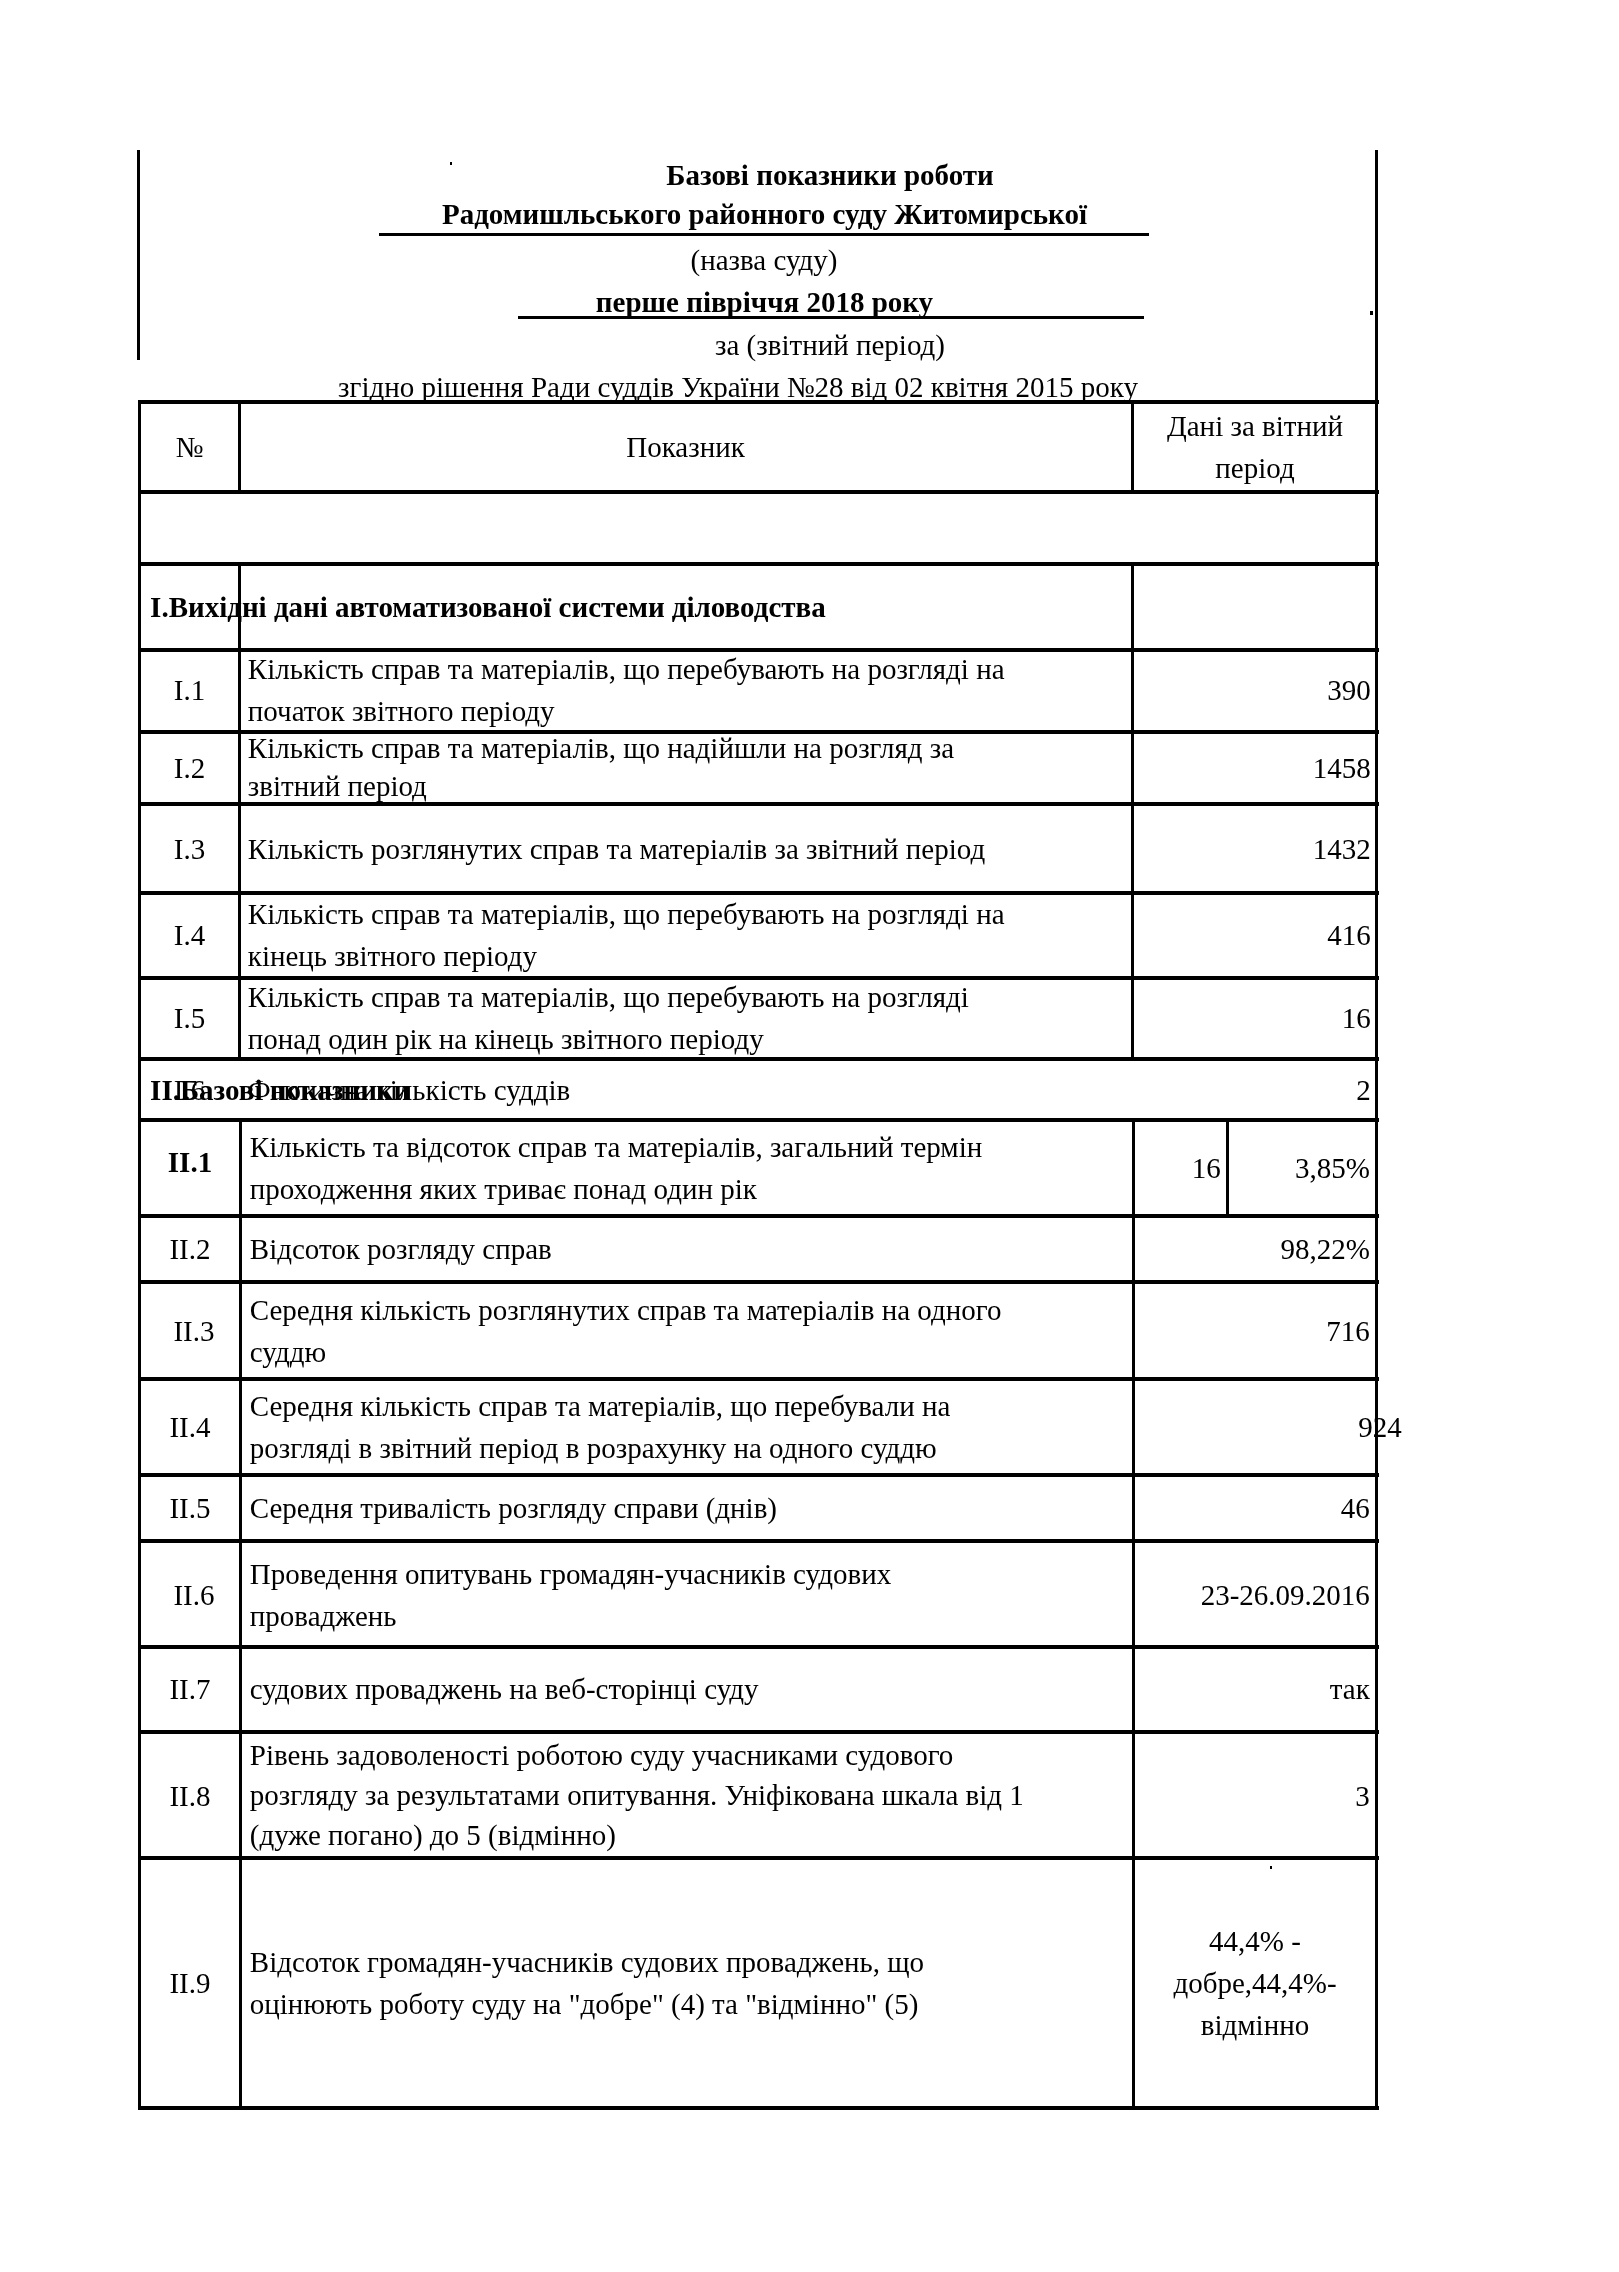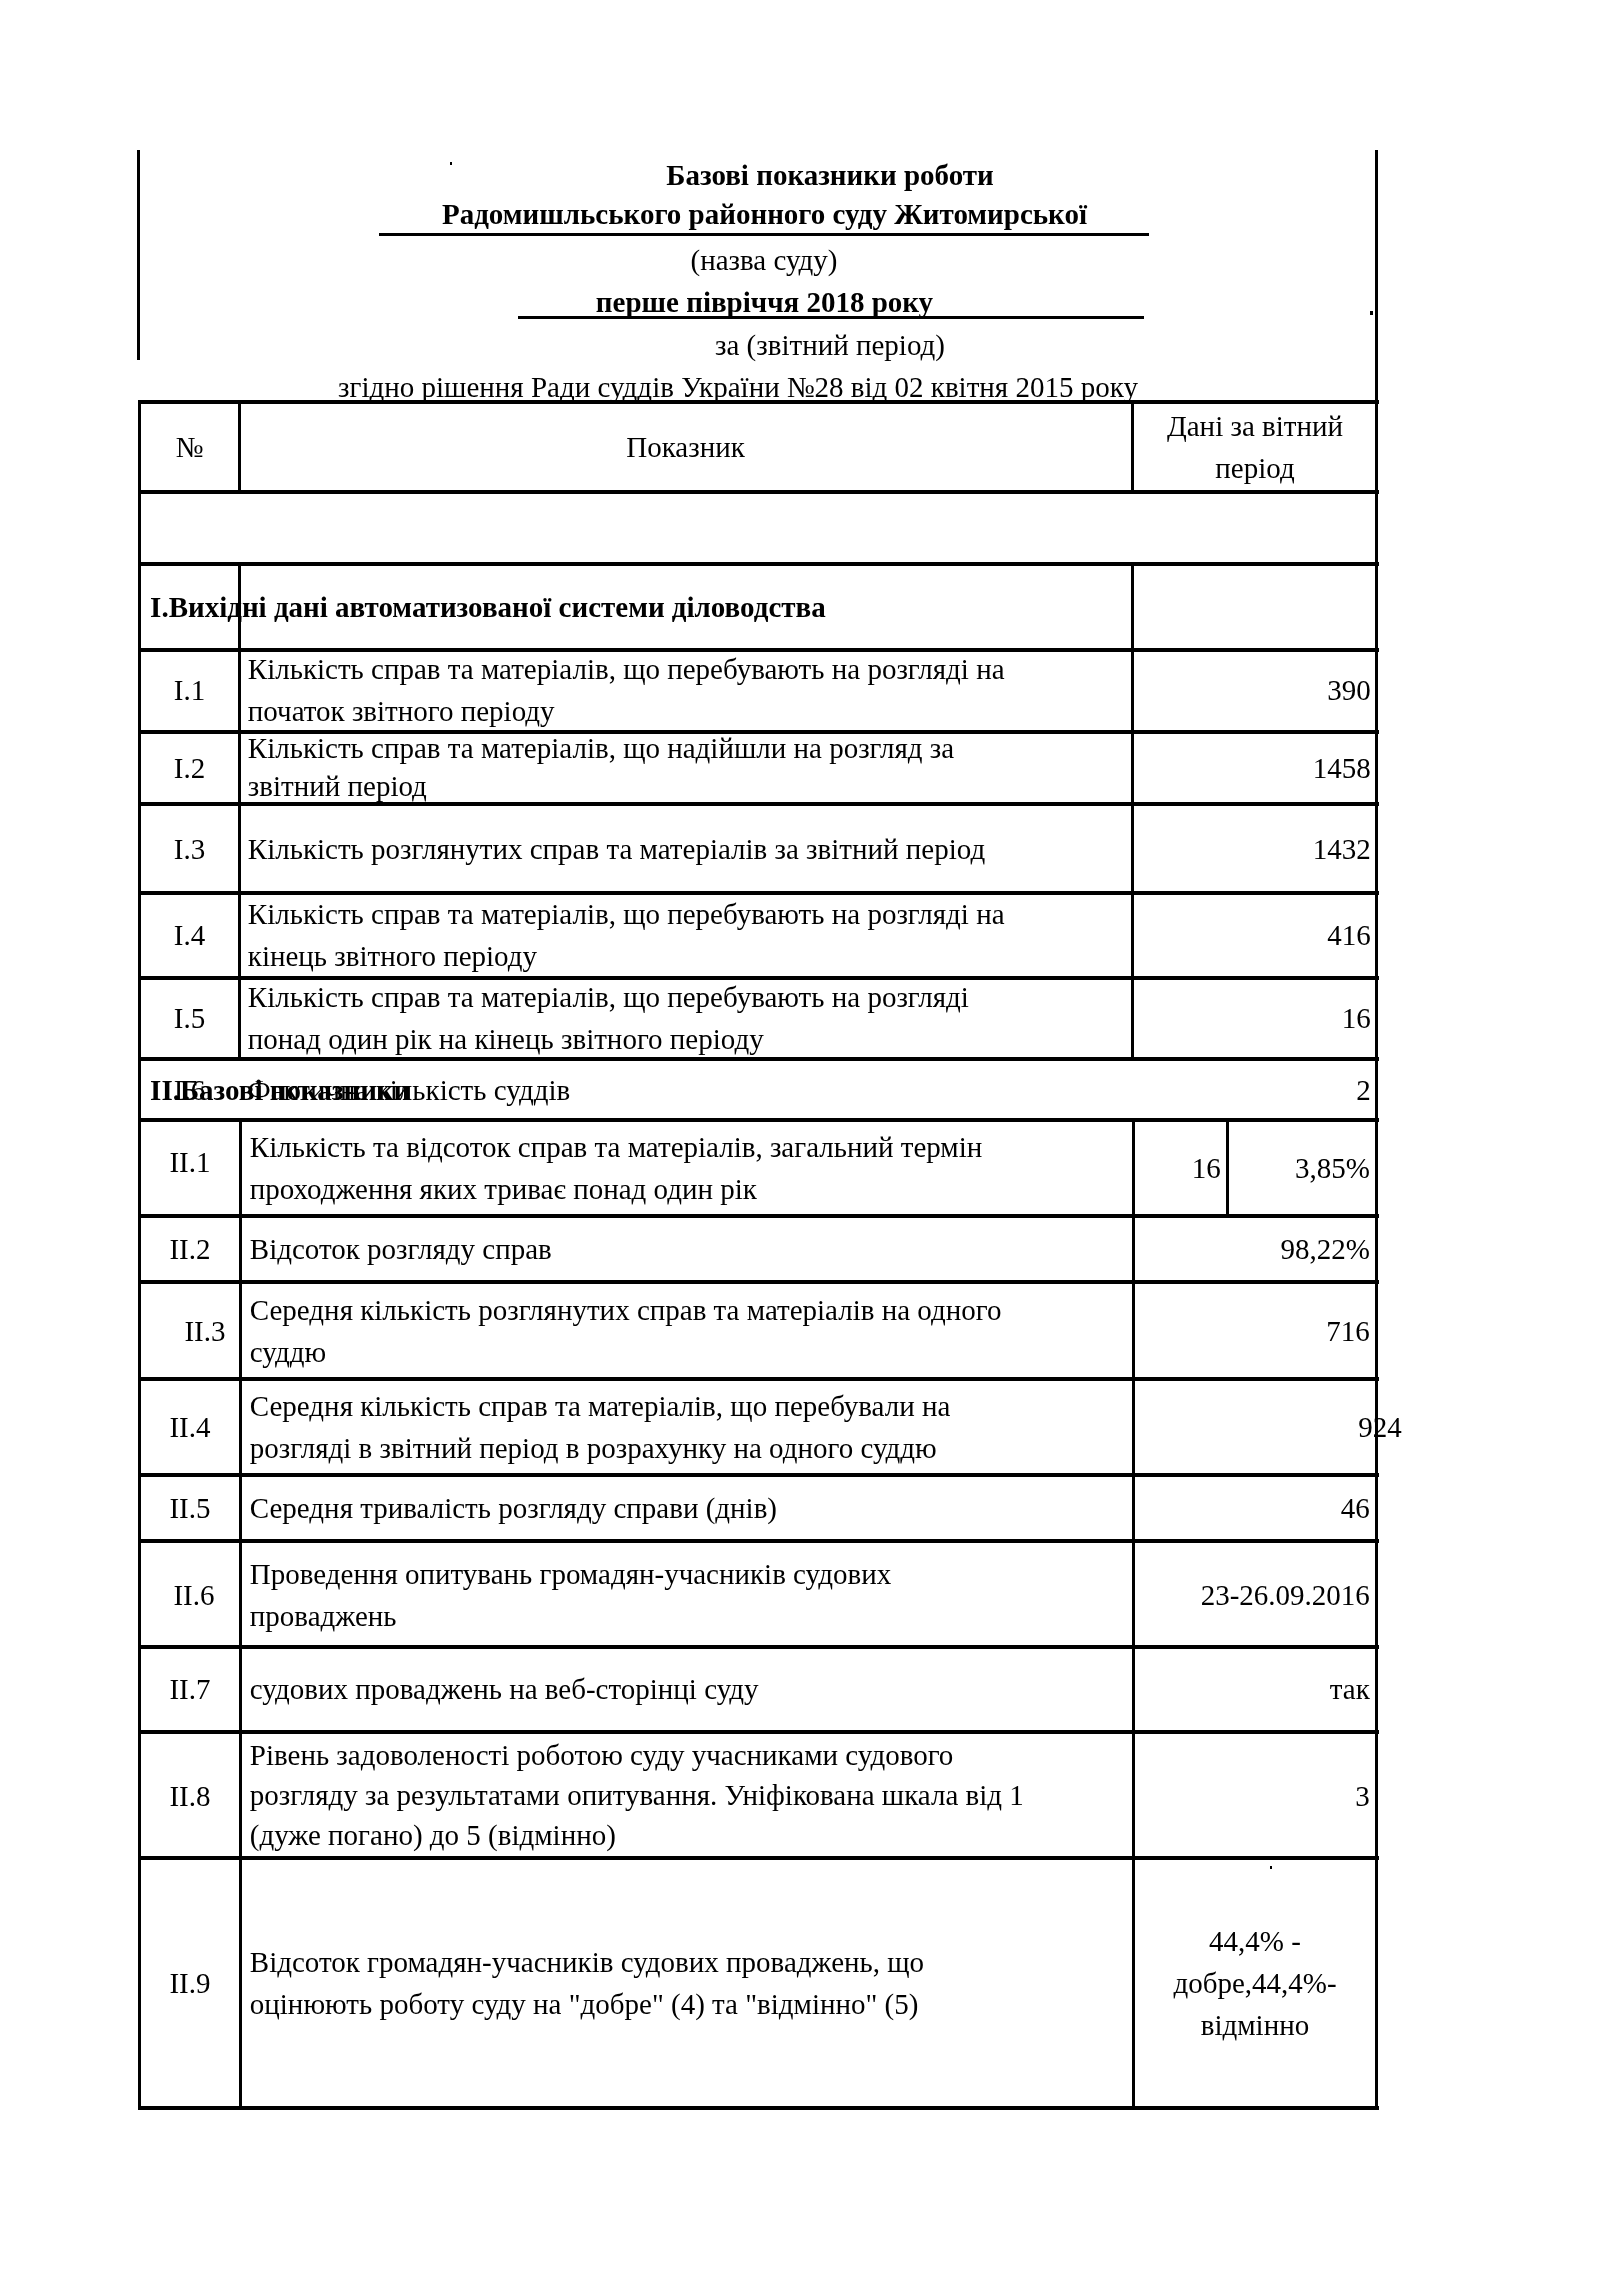--- a/index.html
+++ b/index.html
@@ -121,37 +121,37 @@
 
   <div>
     <div class="cell num" style="left:141px; width:97px; top:1061px; height:57px;">I.6</div>
     <div class="cell ind" style="left:240px; width:891px; top:1061px; height:57px;">Фактична кількість суддів</div>
     <div class="cell val" style="left:1134px; width:242px; top:1061px; height:57px;">2</div>
   </div>
 
   <div class="cell sec" style="left:141px; width:1234px; top:1061px; height:57px;">II.Базові показники</div>
 
   <div>
-    <div class="cell num" style="left:141px; width:98px; top:1122px; height:80px;">II.1</div>
+    <div class="cell num" style="left:141px; width:98px; top:1122px; height:80px;font-weight:bold;">II.1</div>
     <div class="cell ind" style="left:242px; width:891px; top:1122px; height:92px; flex-direction:column; align-items:flex-start; justify-content:center;">
       <span>Кількість та відсоток справ та матеріалів, загальний термін</span>
       <span>проходження яких триває понад один рік</span>
     </div>
     <div class="cell val" style="left:1135px; width:91px; top:1122px; height:92px;">16</div>
     <div class="cell val" style="left:1229px; width:146px; top:1122px; height:92px;">3,85%</div>
   </div>
 
   <div>
     <div class="cell num" style="left:141px; width:98px; top:1218px; height:62px;">II.2</div>
     <div class="cell ind" style="left:242px; width:891px; top:1218px; height:62px;">Відсоток розгляду справ</div>
     <div class="cell val" style="left:1135px; width:240px; top:1218px; height:62px;">98,22%</div>
   </div>
 
   <div>
-    <div class="cell num" style="left:148px; width:114px; top:1284px; height:93px;">II.3</div>
+    <div class="cell num" style="left:137px; width:114px; top:1284px; height:93px;">II.3</div>
     <div class="cell ind" style="left:242px; width:891px; top:1284px; height:93px; flex-direction:column; align-items:flex-start; justify-content:center;">
       <span>Середня кількість розглянутих справ та матеріалів на одного</span>
       <span>суддю</span>
     </div>
     <div class="cell val" style="left:1135px; width:240px; top:1284px; height:93px;">716</div>
   </div>
 
   <div>
     <div class="cell num" style="left:141px; width:98px; top:1381px; height:92px;">II.4</div>
     <div class="cell ind" style="left:242px; width:891px; top:1381px; height:92px; flex-direction:column; align-items:flex-start; justify-content:center;">

